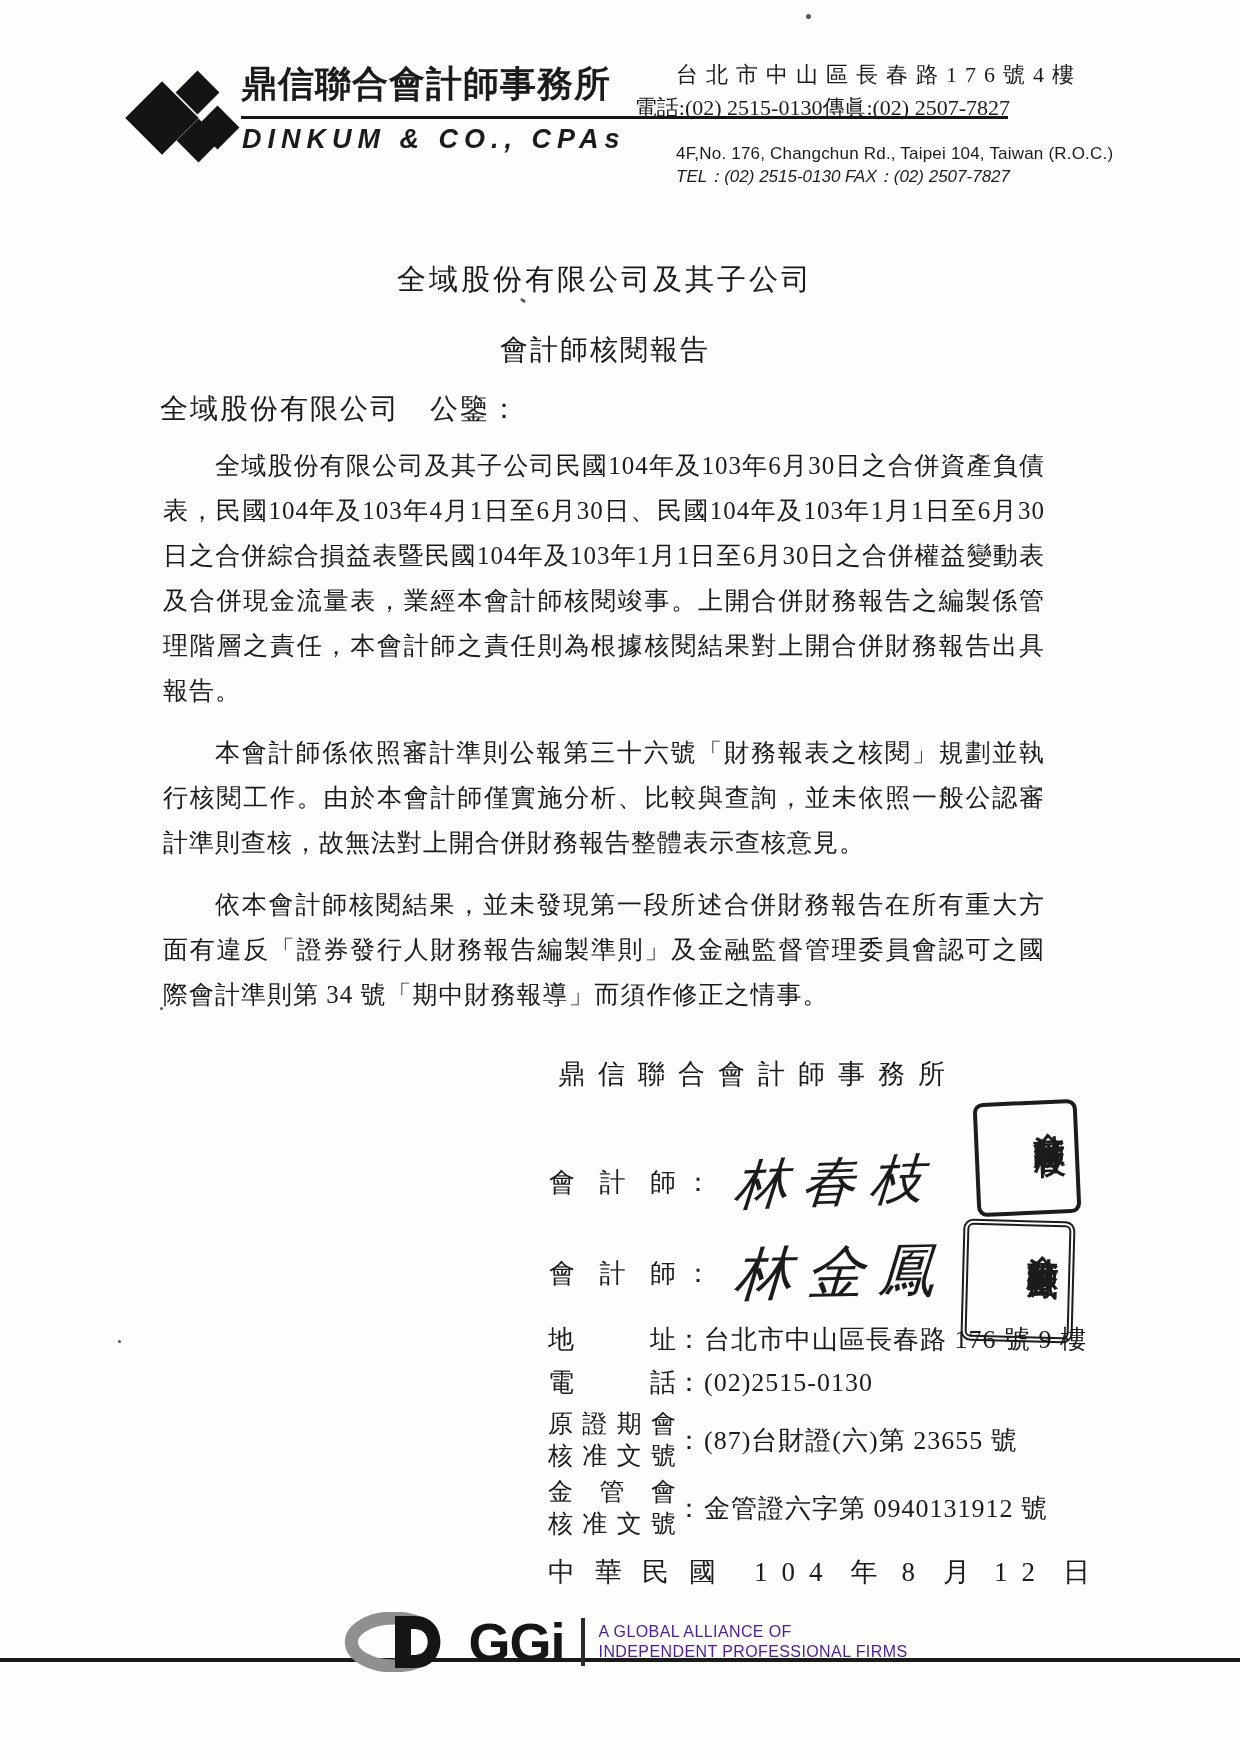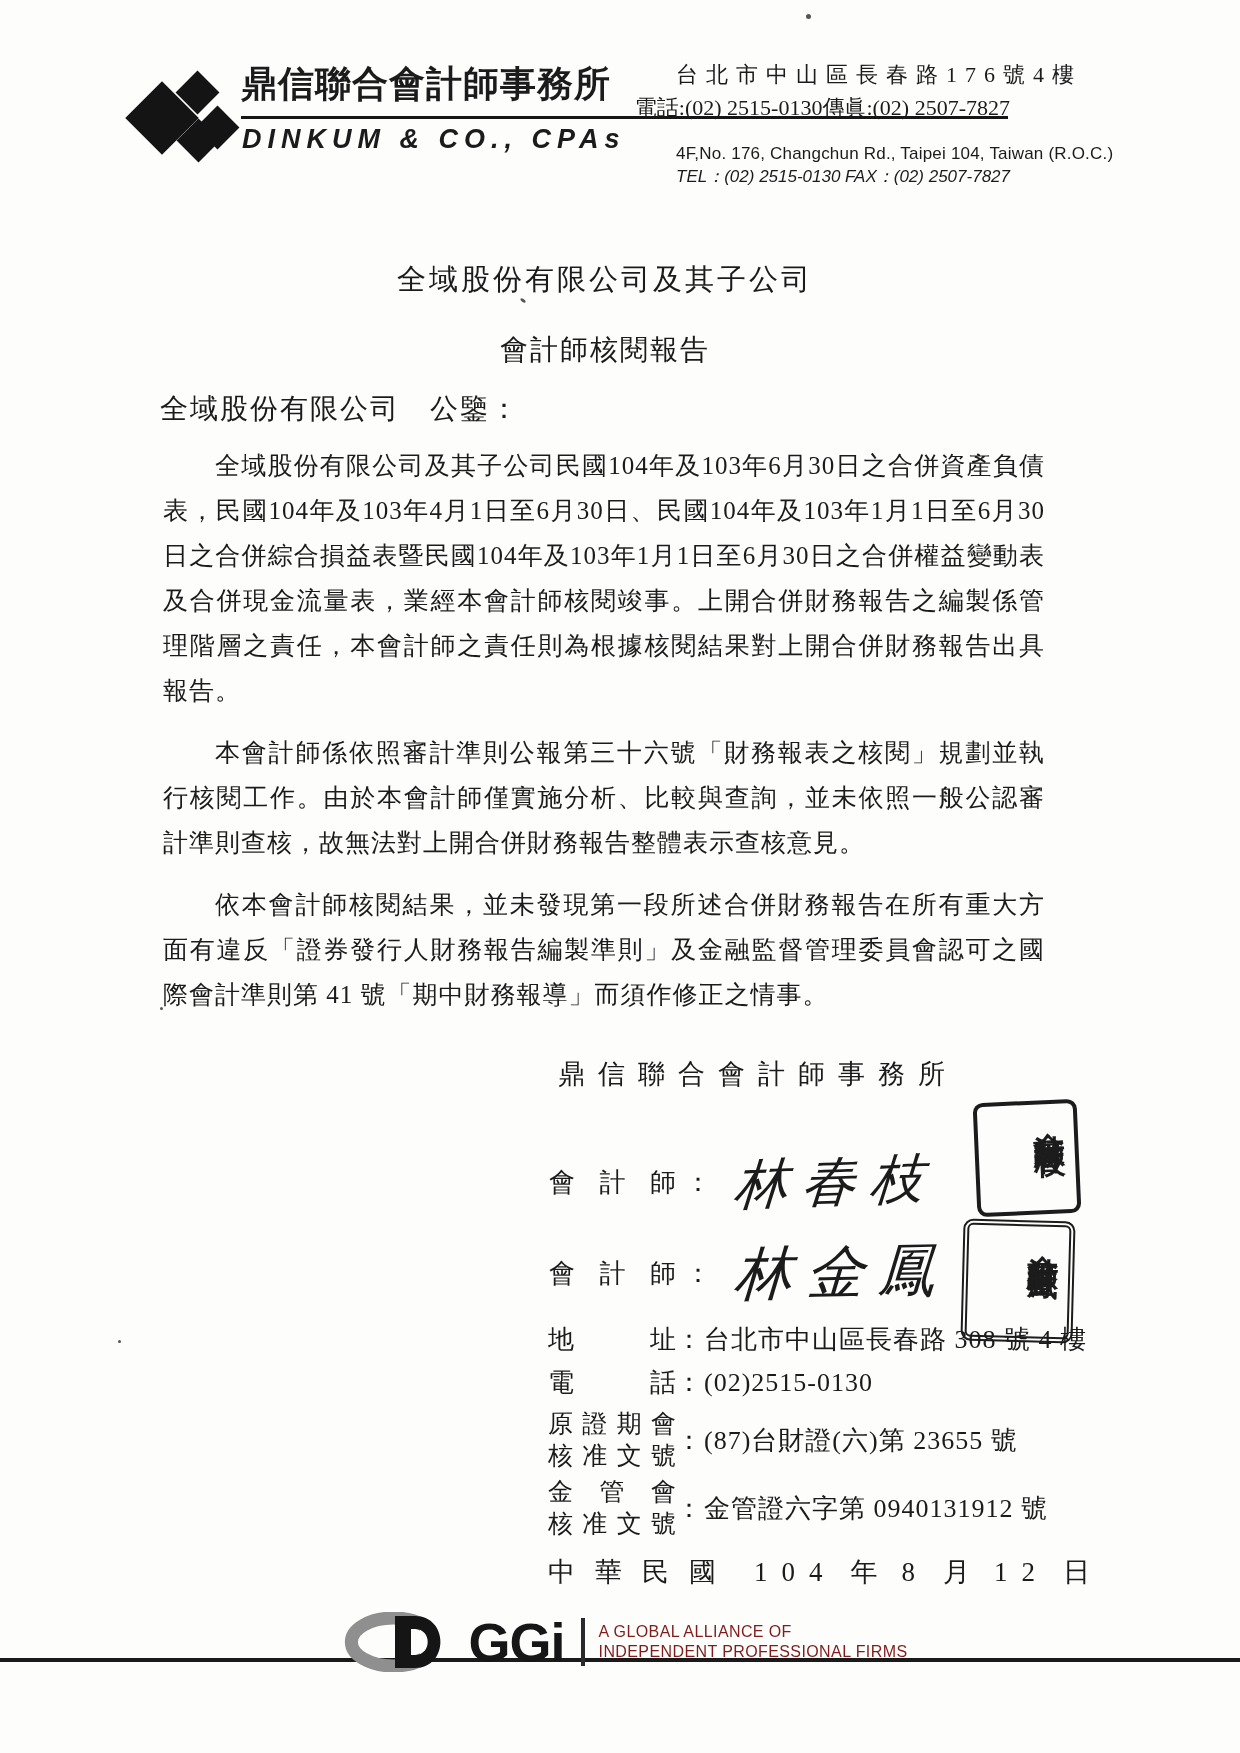--- a/index.html
+++ b/index.html
@@ -61,21 +61,21 @@
   .date-row .era{letter-spacing:20px;}
   .date-row .num{letter-spacing:14px;margin:0 8px 0 18px;}
   .date-row .unit{margin:0 6px;}
   
   .footer-rule{position:absolute;left:0;top:1658px;width:1240px;border-top:4px solid #1a1a1a;}
   .footer-logo{position:absolute;left:0;top:1612px;width:1240px;display:flex;align-items:center;justify-content:center;}
   .ggi-mark{flex:0 0 auto;margin-right:10px;}
   .ggi-text{font-family:"Liberation Sans","DejaVu Sans",sans-serif;font-size:54px;font-weight:800;
     letter-spacing:-1px;color:#161616;line-height:1;}
   .ggi-bar{width:4px;height:48px;background:#2a2a2a;margin:0 14px 0 16px;}
-  .ggi-tagline{font-family:"Liberation Sans","DejaVu Sans",sans-serif;font-size:16px;color:#7f1d1d;
+  .ggi-tagline{font-family:"Liberation Sans","DejaVu Sans",sans-serif;font-size:16px;color:#4c1d95;
     line-height:20px;letter-spacing:.4px;}
   
   .speck{position:absolute;background:#555;border-radius:50%;}
   .s1{left:806px;top:14px;width:5px;height:5px;}
   .s2{left:520px;top:299px;width:6px;height:3px;transform:rotate(35deg);}
   .s3{left:118px;top:1340px;width:3px;height:3px;}
   .s4{left:160px;top:1007px;width:3px;height:3px;}
 </style>
 </head>
 <body>
@@ -105,40 +105,40 @@
     </div>
   </div>
 
   <div class="doc-title">全域股份有限公司及其子公司</div>
   <div class="doc-subtitle">會計師核閱報告</div>
   <div class="salutation">全域股份有限公司　公鑒：</div>
 
   <div class="body-text">
     <p>全域股份有限公司及其子公司民國104年及103年6月30日之合併資產負債表，民國104年及103年4月1日至6月30日、民國104年及103年1月1日至6月30日之合併綜合損益表暨民國104年及103年1月1日至6月30日之合併權益變動表及合併現金流量表，業經本會計師核閱竣事。上開合併財務報告之編製係管理階層之責任，本會計師之責任則為根據核閱結果對上開合併財務報告出具報告。</p>
     <p>本會計師係依照審計準則公報第三十六號「財務報表之核閱」規劃並執行核閱工作。由於本會計師僅實施分析、比較與查詢，並未依照一般公認審計準則查核，故無法對上開合併財務報告整體表示查核意見。</p>
-    <p>依本會計師核閱結果，並未發現第一段所述合併財務報告在所有重大方面有違反「證券發行人財務報告編製準則」及金融監督管理委員會認可之國際會計準則第 41 號「期中財務報導」而須作修正之情事。</p>
+    <p>依本會計師核閱結果，並未發現第一段所述合併財務報告在所有重大方面有違反「證券發行人財務報告編製準則」及金融監督管理委員會認可之國際會計準則第 34 號「期中財務報導」而須作修正之情事。</p>
   </div>
 
   <div class="sig-firm">鼎信聯合會計師事務所</div>
 
   <div class="cpa-row cpa1">
     <span class="cpa-label">會 計 師：</span><span class="cpa-name">林春枝</span>
   </div>
   <div class="cpa-row cpa2">
     <span class="cpa-label">會 計 師：</span><span class="cpa-name">林金鳳</span>
   </div>
 
   <div class="seal seal1">會計師林春枝</div>
   <div class="seal seal2">會計師林金鳳</div>
 
   <div class="details">
     <div class="detail-row row-addr">
       <span class="detail-label">地址</span>
       <span class="detail-colon">：</span>
-      <span class="detail-value">台北市中山區長春路 308 號 4 樓</span>
+      <span class="detail-value">台北市中山區長春路 176 號 9 樓</span>
     </div>
     <div class="detail-row">
       <span class="detail-label">電話</span>
       <span class="detail-colon">：</span>
       <span class="detail-value">(02)2515-0130</span>
     </div>
     <div class="detail-row row-sec">
       <span class="detail-label two-line">
         <div>原證期會</div>
         <div>核准文號</div>

